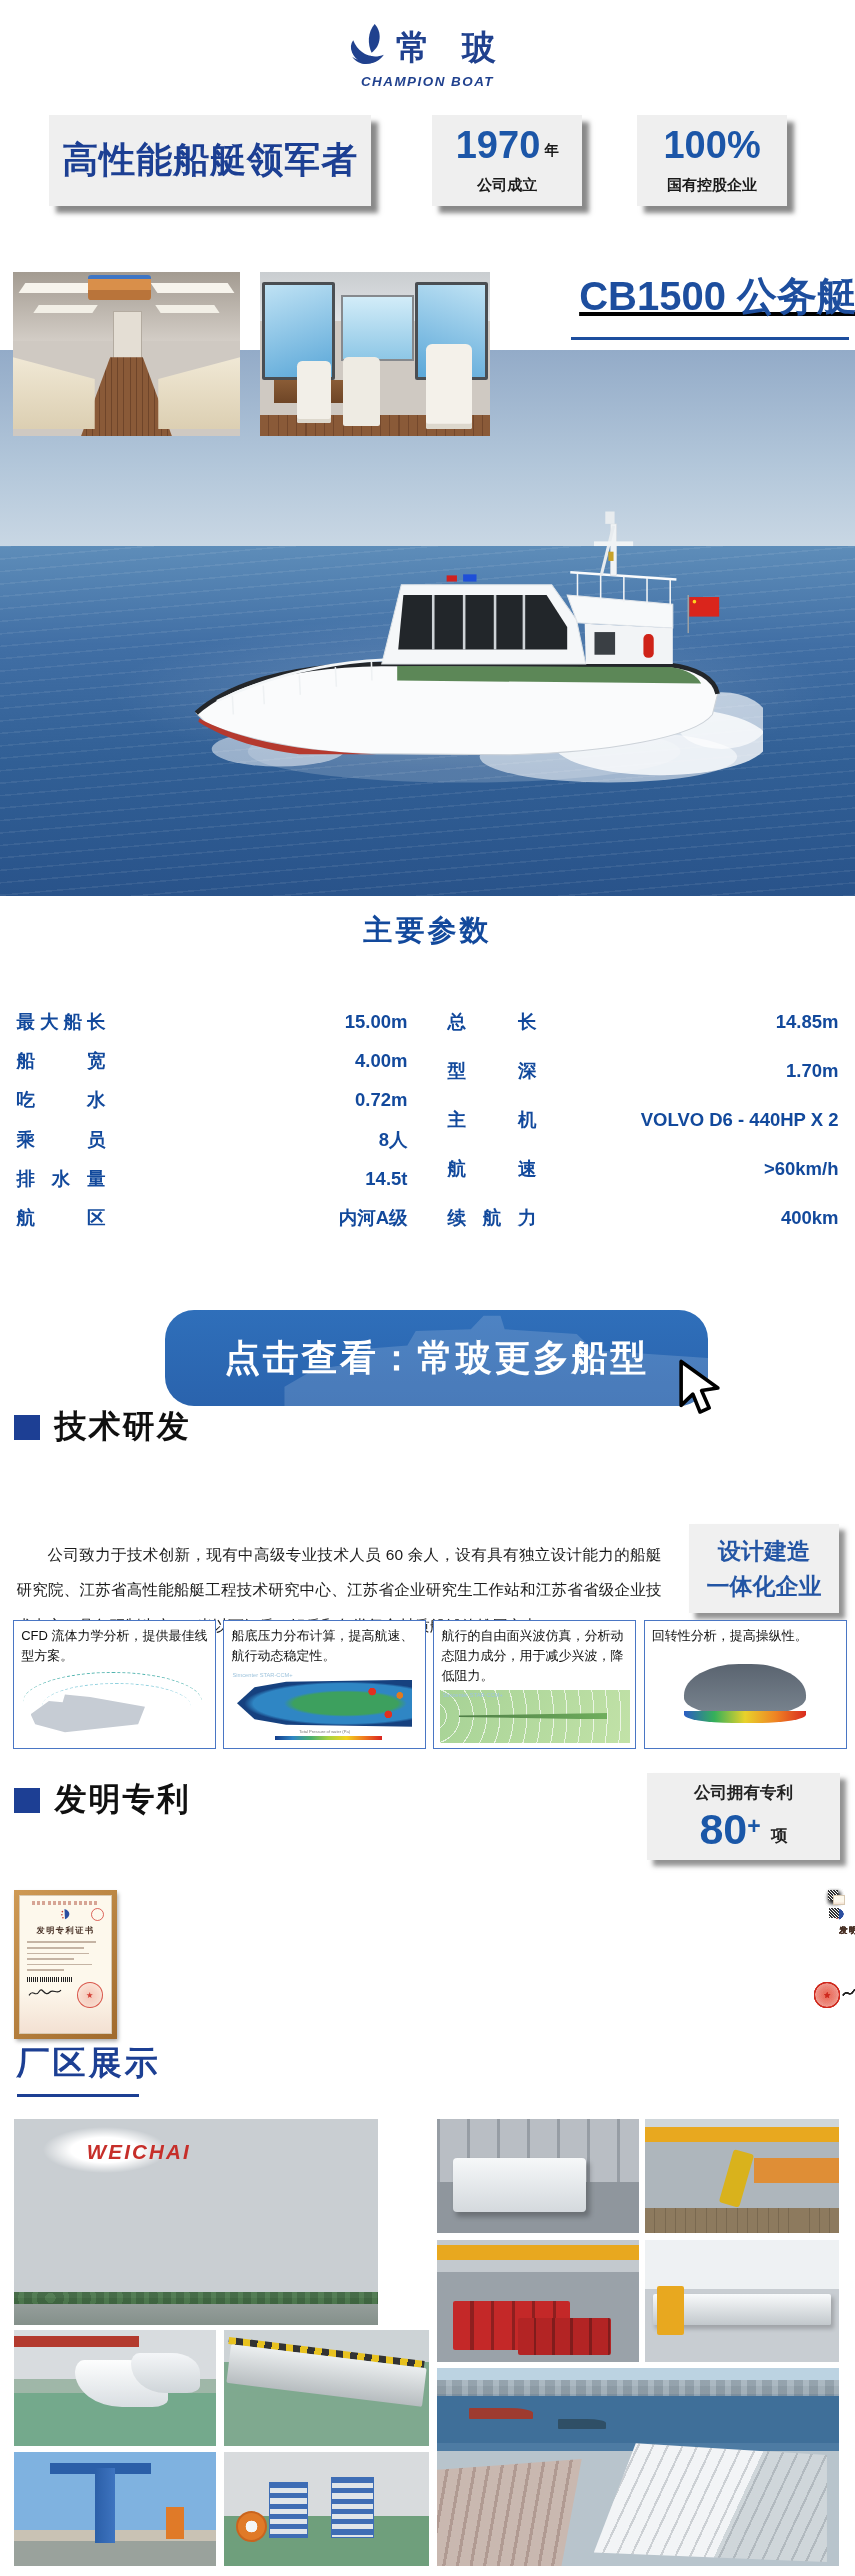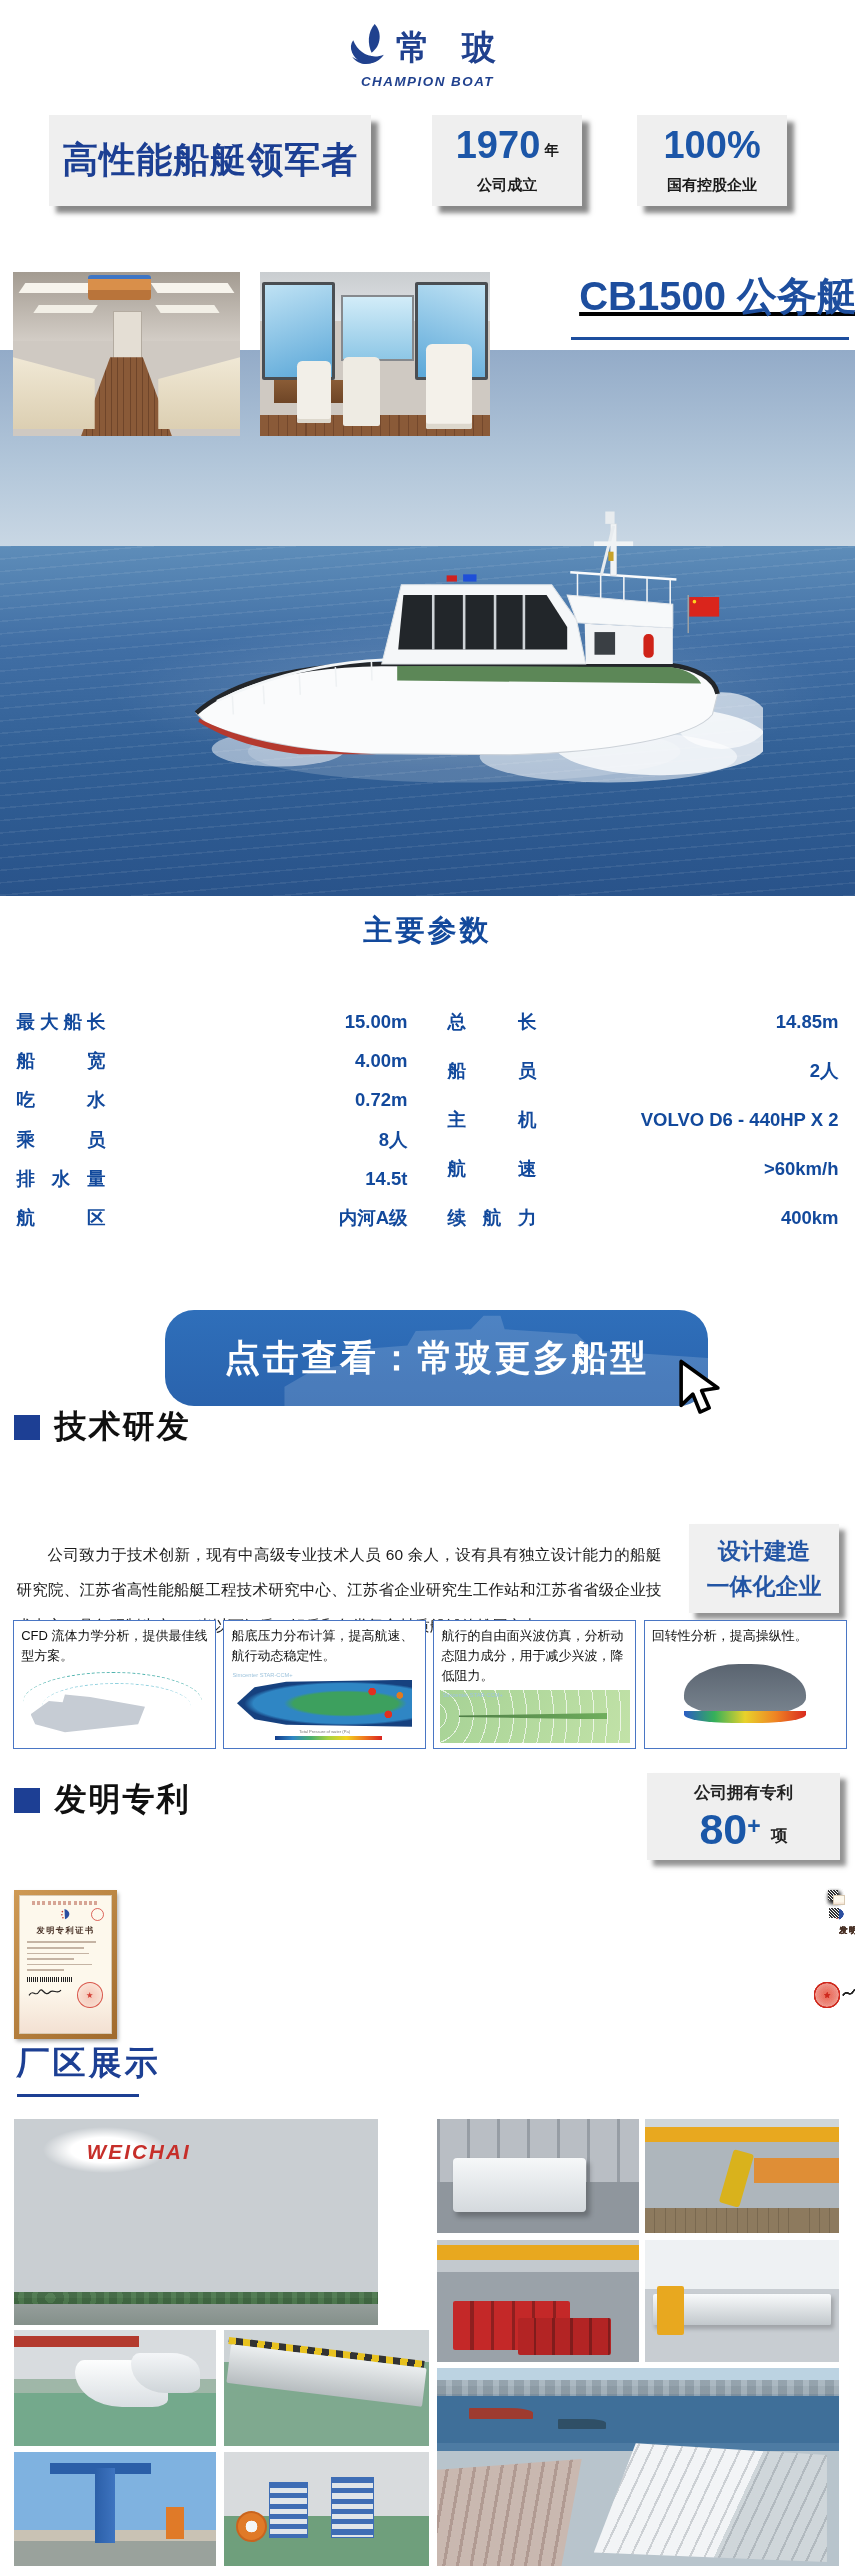--- a/index.html
+++ b/index.html
@@ -369,25 +369,25 @@
           <span class="spec-value">内河A级</span>
         </div>
       </div>
     <div class="spec-col">
 
         <div class="spec-row">
           <span class="spec-label">总长</span>
           <span class="spec-value">14.85m</span>
         </div>
 
-
-        <div class="spec-row">
-          <span class="spec-label">船员</span>
-          <span class="spec-value">2人</span>
-        </div>
+        <div class="spec-row">
+          <span class="spec-label">型深</span>
+          <span class="spec-value">1.70m</span>
+        </div>
+
 
         <div class="spec-row">
           <span class="spec-label">主机</span>
           <span class="spec-value">VOLVO D6 - 440HP X 2</span>
         </div>
 
         <div class="spec-row">
           <span class="spec-label">航速</span>
           <span class="spec-value">&gt;60km/h</span>
         </div>

